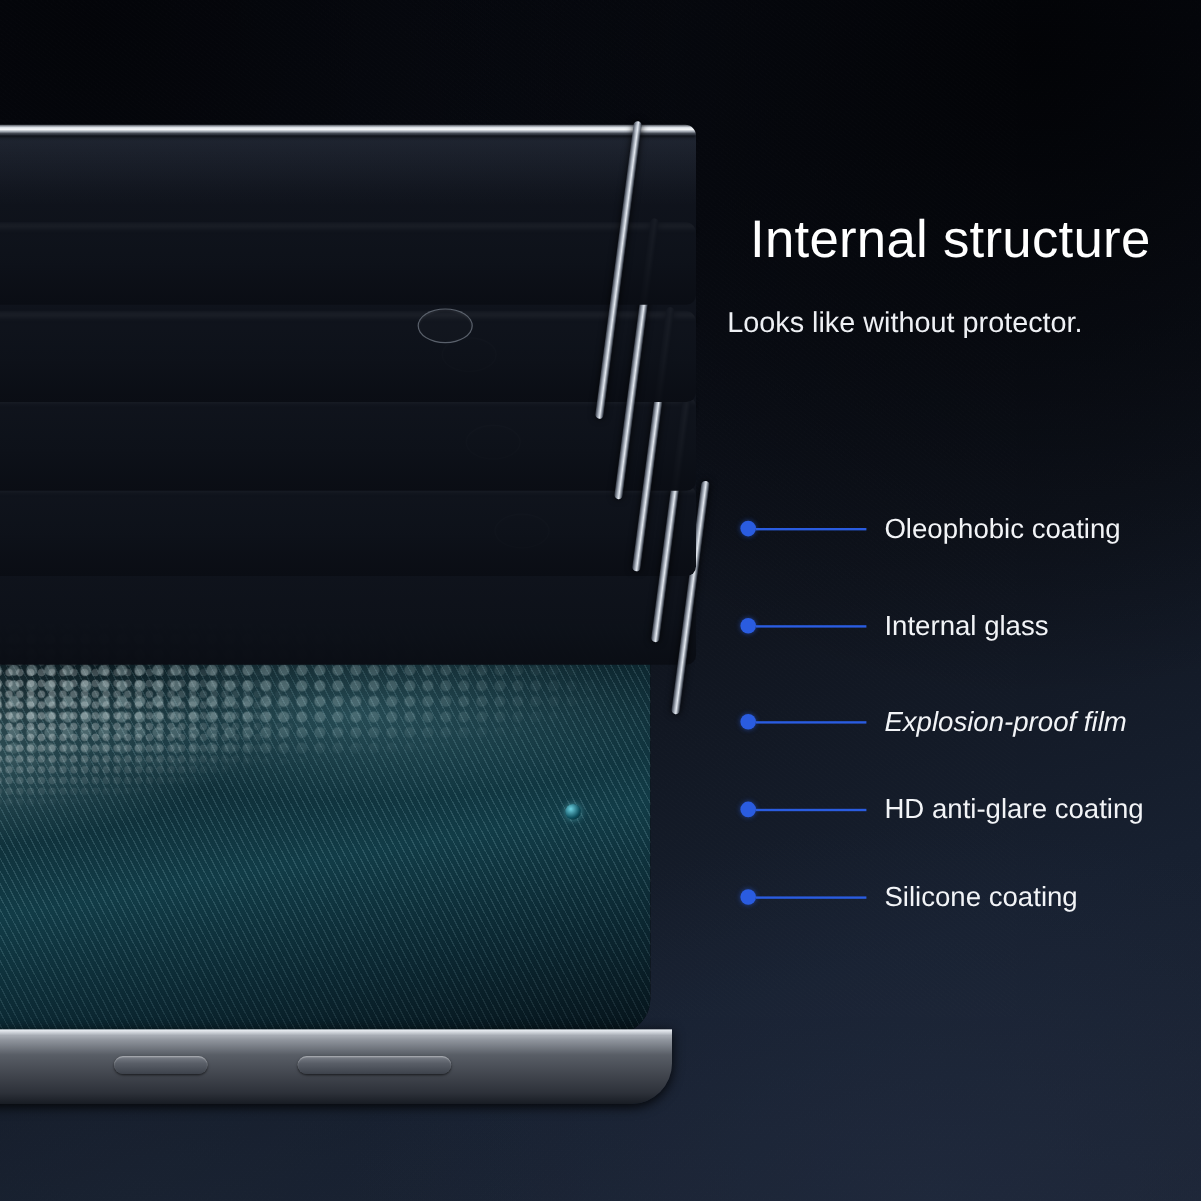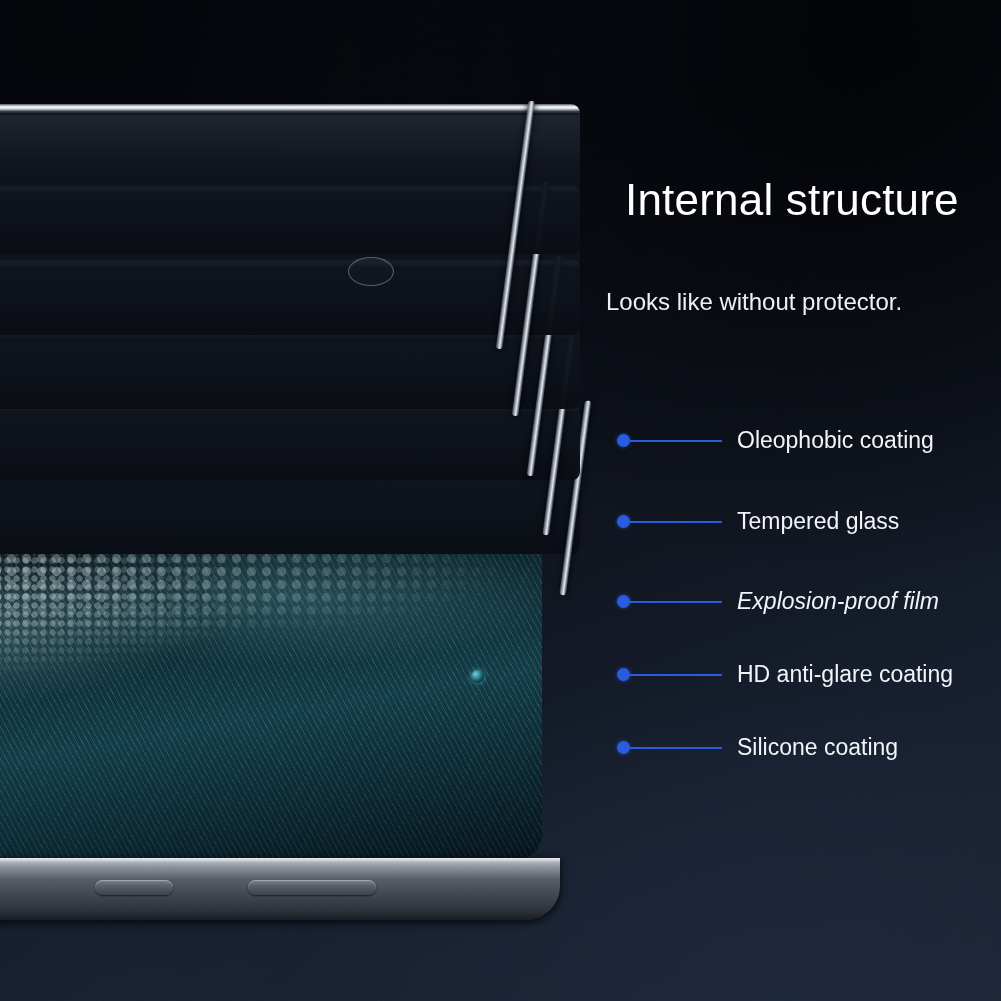--- a/index.html
+++ b/index.html
@@ -273,21 +273,20 @@
     white-space: nowrap;
     margin-left: 23px;
   }
   #subtitle {
     position: absolute;
     left: 606px;
     top: 256px;
     font-size: 24px;
     color: #eef0f4;
     white-space: nowrap;
-    margin-top: 32px;
   }
 </style>
 </head>
 <body>
 
 <div id="stage">
 
   <div class="bg-base"></div>
   <div class="bg-corner-dark"></div>
   <div class="bg-corner-navy"></div>
@@ -359,21 +358,21 @@
 
     <div class="callout" style="left:617px; top:429px;">
       <span class="dot"></span>
       <span class="leader"></span>
       <span class="callout-label">Oleophobic coating</span>
     </div>
 
     <div class="callout" style="left:617px; top:510px;">
       <span class="dot"></span>
       <span class="leader"></span>
-      <span class="callout-label">Tempered glass</span>
+      <span class="callout-label">Internal glass</span>
     </div>
 
     <div class="callout" style="left:617px; top:590px;font-style:italic;">
       <span class="dot"></span>
       <span class="leader"></span>
       <span class="callout-label">Explosion-proof film</span>
     </div>
 
     <div class="callout" style="left:617px; top:663px;">
       <span class="dot"></span>

